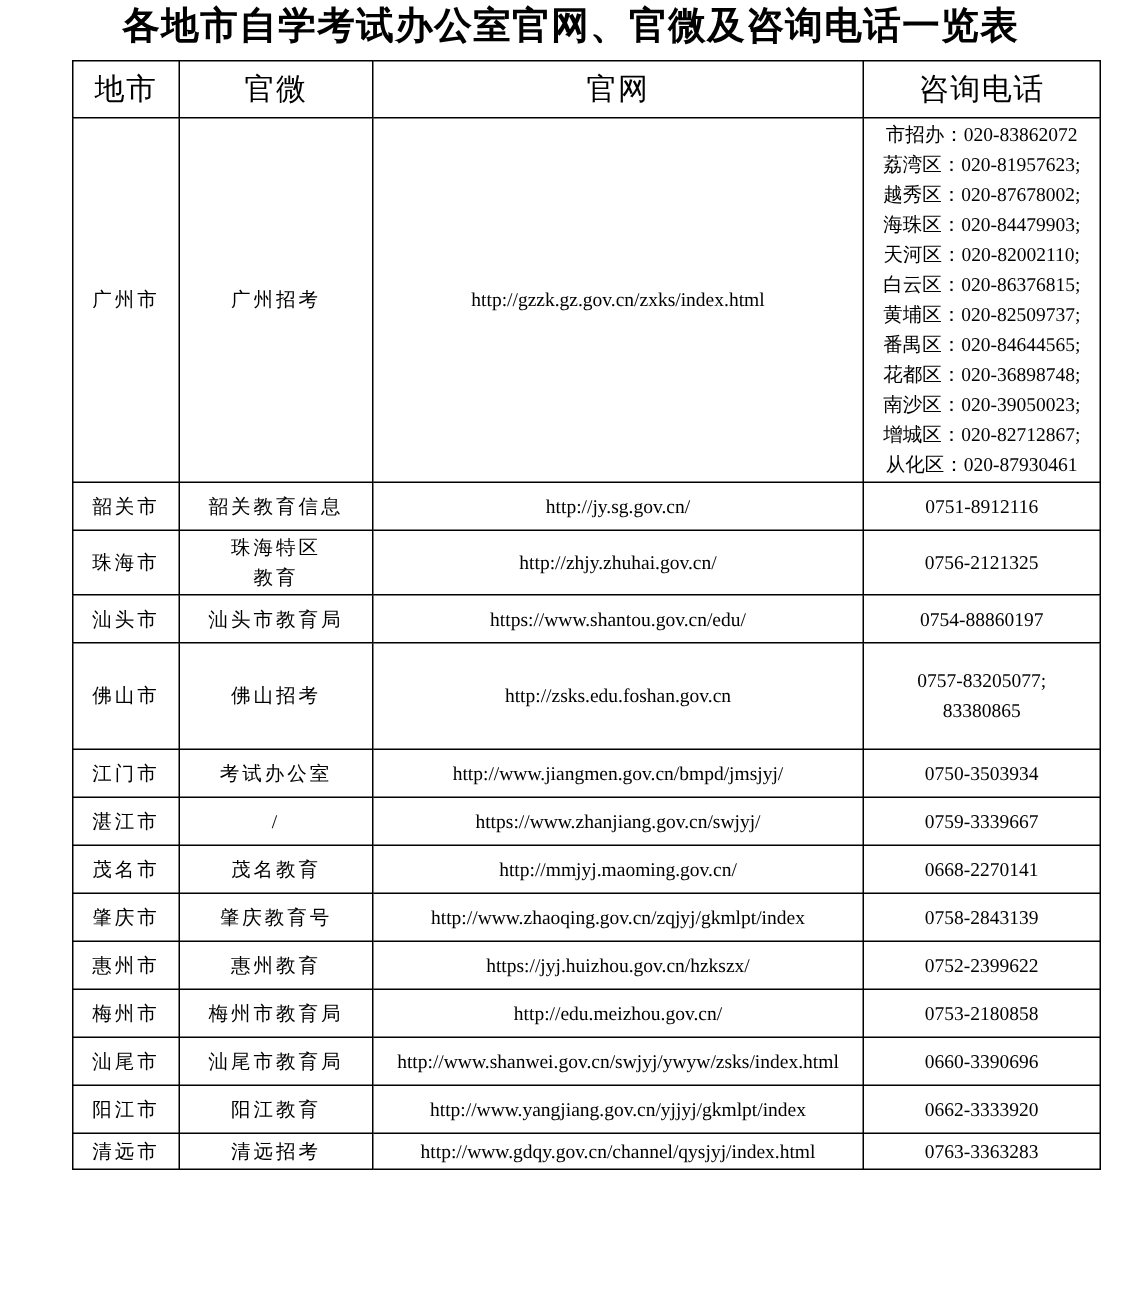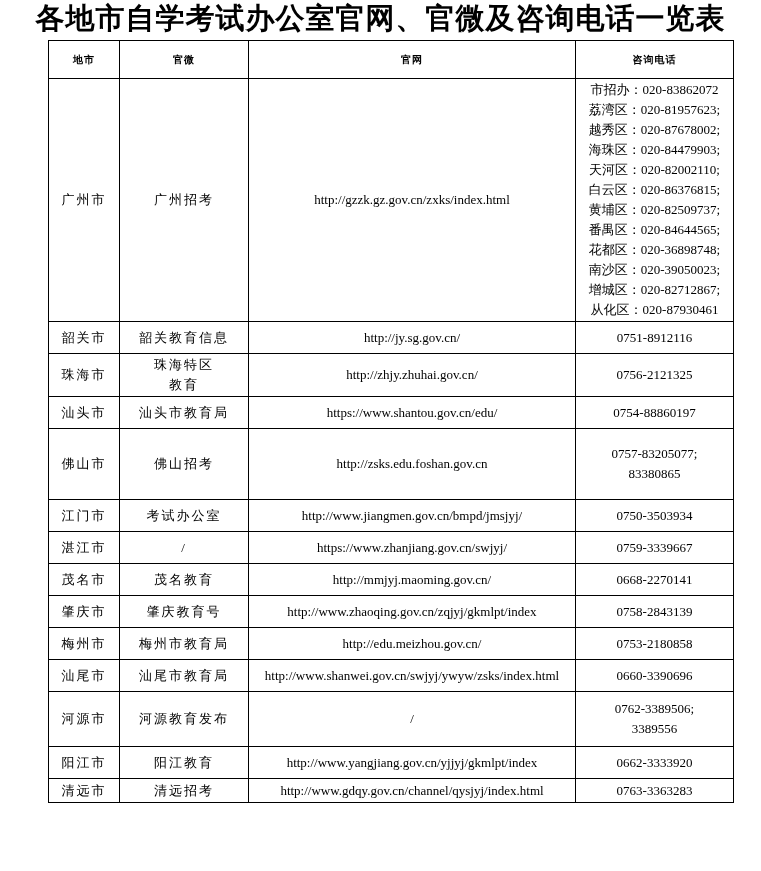--- a/index.html
+++ b/index.html
@@ -8,21 +8,21 @@
     width: 761px;
     height: 871px;
     background: #ffffff;
     font-family: "Liberation Serif", "DejaVu Serif", serif;
     color: #000000;
     overflow: hidden;
   }
   .title {
     margin: 4px 0 8px 0;
     text-align: center;
-    font-size: 29px;
+    font-size: 25px;
     font-weight: bold;
     letter-spacing: 1px;
     line-height: 28px;
   }
   table.doc-table {
     border-collapse: collapse;
     table-layout: fixed;
     margin-left: 48px;
     width: 685px;
   }
@@ -31,22 +31,22 @@
     border: 1px solid #000000;
     font-size: 13px;
     text-align: center;
     vertical-align: middle;
     padding: 1px 2px;
     white-space: pre-line;
     overflow: hidden;
     line-height: 20px;
   }
   table.doc-table th {
-    font-size: 10px;
-    font-weight: bold;
+    font-size: 20px;
+    font-weight: normal;
     letter-spacing: 1px;
     margin-left: 40px;
   }
   .col-city   { width: 71px; }
   .col-weixin { width: 129px; }
   .col-site   { width: 327px; }
   .col-phone  { width: 158px; }
   td.city-cell, td.weixin-cell { letter-spacing: 2px; }
   td.phone-left {
     text-align: left;
@@ -138,37 +138,36 @@
       <td>http://mmjyj.maoming.gov.cn/</td>
       <td>0668-2270141</td>
     </tr>
     <tr style="height:32px">
       <td class="city-cell">肇庆市</td>
       <td class="weixin-cell">肇庆教育号</td>
       <td>http://www.zhaoqing.gov.cn/zqjyj/gkmlpt/index</td>
       <td>0758-2843139</td>
     </tr>
     <tr style="height:32px">
+      <td class="city-cell">惠州市</td>
+      <td class="weixin-cell">惠州教育</td>
+      <td>https://jyj.huizhou.gov.cn/hzkszx/</td>
+      <td>0752-2399622</td>
+    </tr>
+    <tr style="height:32px">
       <td class="city-cell">梅州市</td>
       <td class="weixin-cell">梅州市教育局</td>
       <td>http://edu.meizhou.gov.cn/</td>
       <td>0753-2180858</td>
     </tr>
     <tr style="height:32px">
       <td class="city-cell">汕尾市</td>
       <td class="weixin-cell">汕尾市教育局</td>
       <td>http://www.shanwei.gov.cn/swjyj/ywyw/zsks/index.html</td>
       <td>0660-3390696</td>
-    </tr>
-    <tr style="height:55px">
-      <td class="city-cell">河源市</td>
-      <td class="weixin-cell">河源教育发布</td>
-      <td>/</td>
-      <td class="phone-tall">0762-3389506;
-3389556</td>
     </tr>
     <tr style="height:32px">
       <td class="city-cell">阳江市</td>
       <td class="weixin-cell">阳江教育</td>
       <td>http://www.yangjiang.gov.cn/yjjyj/gkmlpt/index</td>
       <td>0662-3333920</td>
     </tr>
     <tr style="height:24px">
       <td class="city-cell">清远市</td>
       <td class="weixin-cell">清远招考</td>

